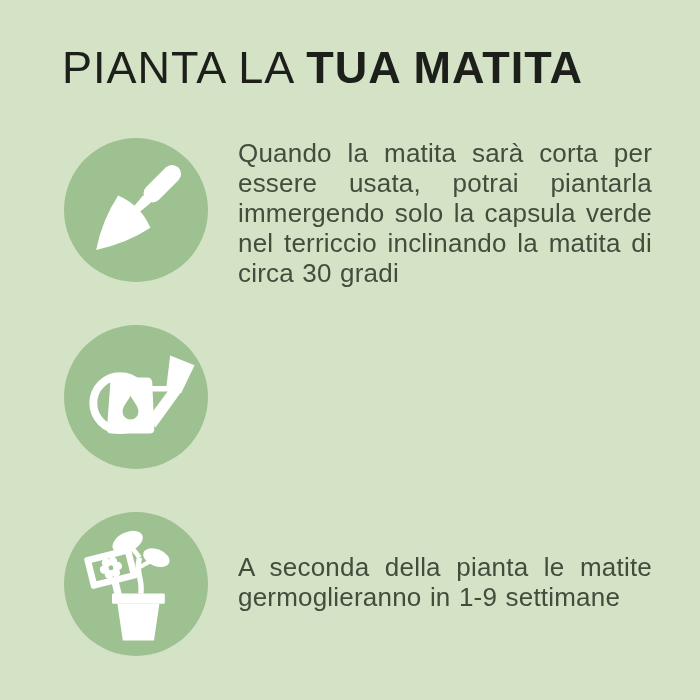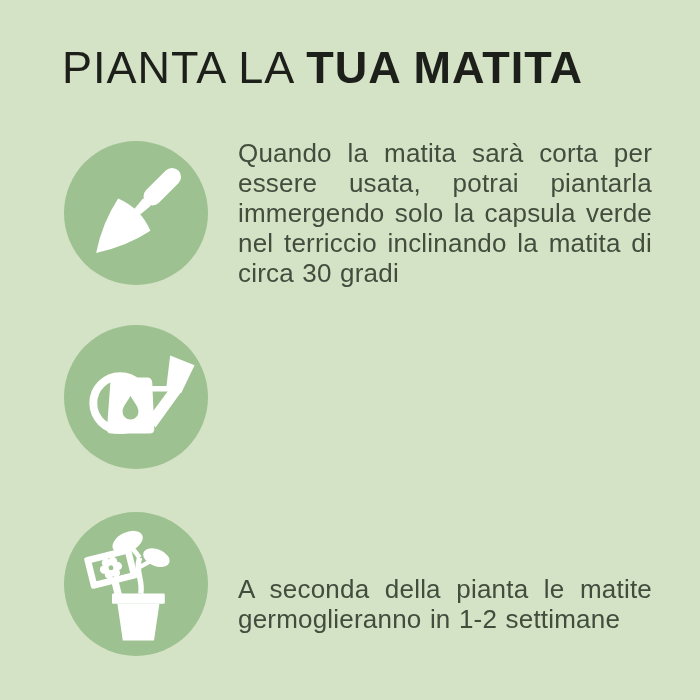--- a/index.html
+++ b/index.html
@@ -28,21 +28,21 @@
     letter-spacing:1px;
     color:var(--title-text);
     white-space:nowrap;
   }
   .title-light{font-weight:300;}
   .title-bold{font-weight:800;}
   .step{
     position:absolute;
     left:64px;
     display:flex;
-    align-items:center;
+    align-items:flex-start;
   }
   .step-1{top:138px;}
   .step-2{top:325px;}
   .step-3{top:512px;}
   .icon-circle{
     width:144px;height:144px;
     border-radius:50%;
     background:var(--circle);
     flex:0 0 144px;
     display:flex;align-items:center;justify-content:center;
@@ -116,16 +116,16 @@
             <circle class="glyph" cx="26.1" cy="41.5" r="3.6"></circle>
             <circle class="glyph" cx="31.9" cy="41.5" r="3.6"></circle>
             <circle class="glyph" cx="29" cy="36.5" r="4.8"></circle>
             <circle class="cutout" cx="29" cy="36.5" r="2"></circle>
           </g>
         </g>
         <rect class="glyph" x="30" y="58" width="44" height="8.5" rx="1"></rect>
         <polygon class="glyph" points="34.5,66.5 69.5,66.5 65,97 39,97"></polygon>
       </svg>
     </div>
-    <p class="step-text">A seconda della pianta le matite germoglieranno in 1-2 settimane</p>
+    <p class="step-text">A seconda della pianta le matite germoglieranno in 1-9 settimane</p>
   </div>
 
 </div>
 
 </body></html>

